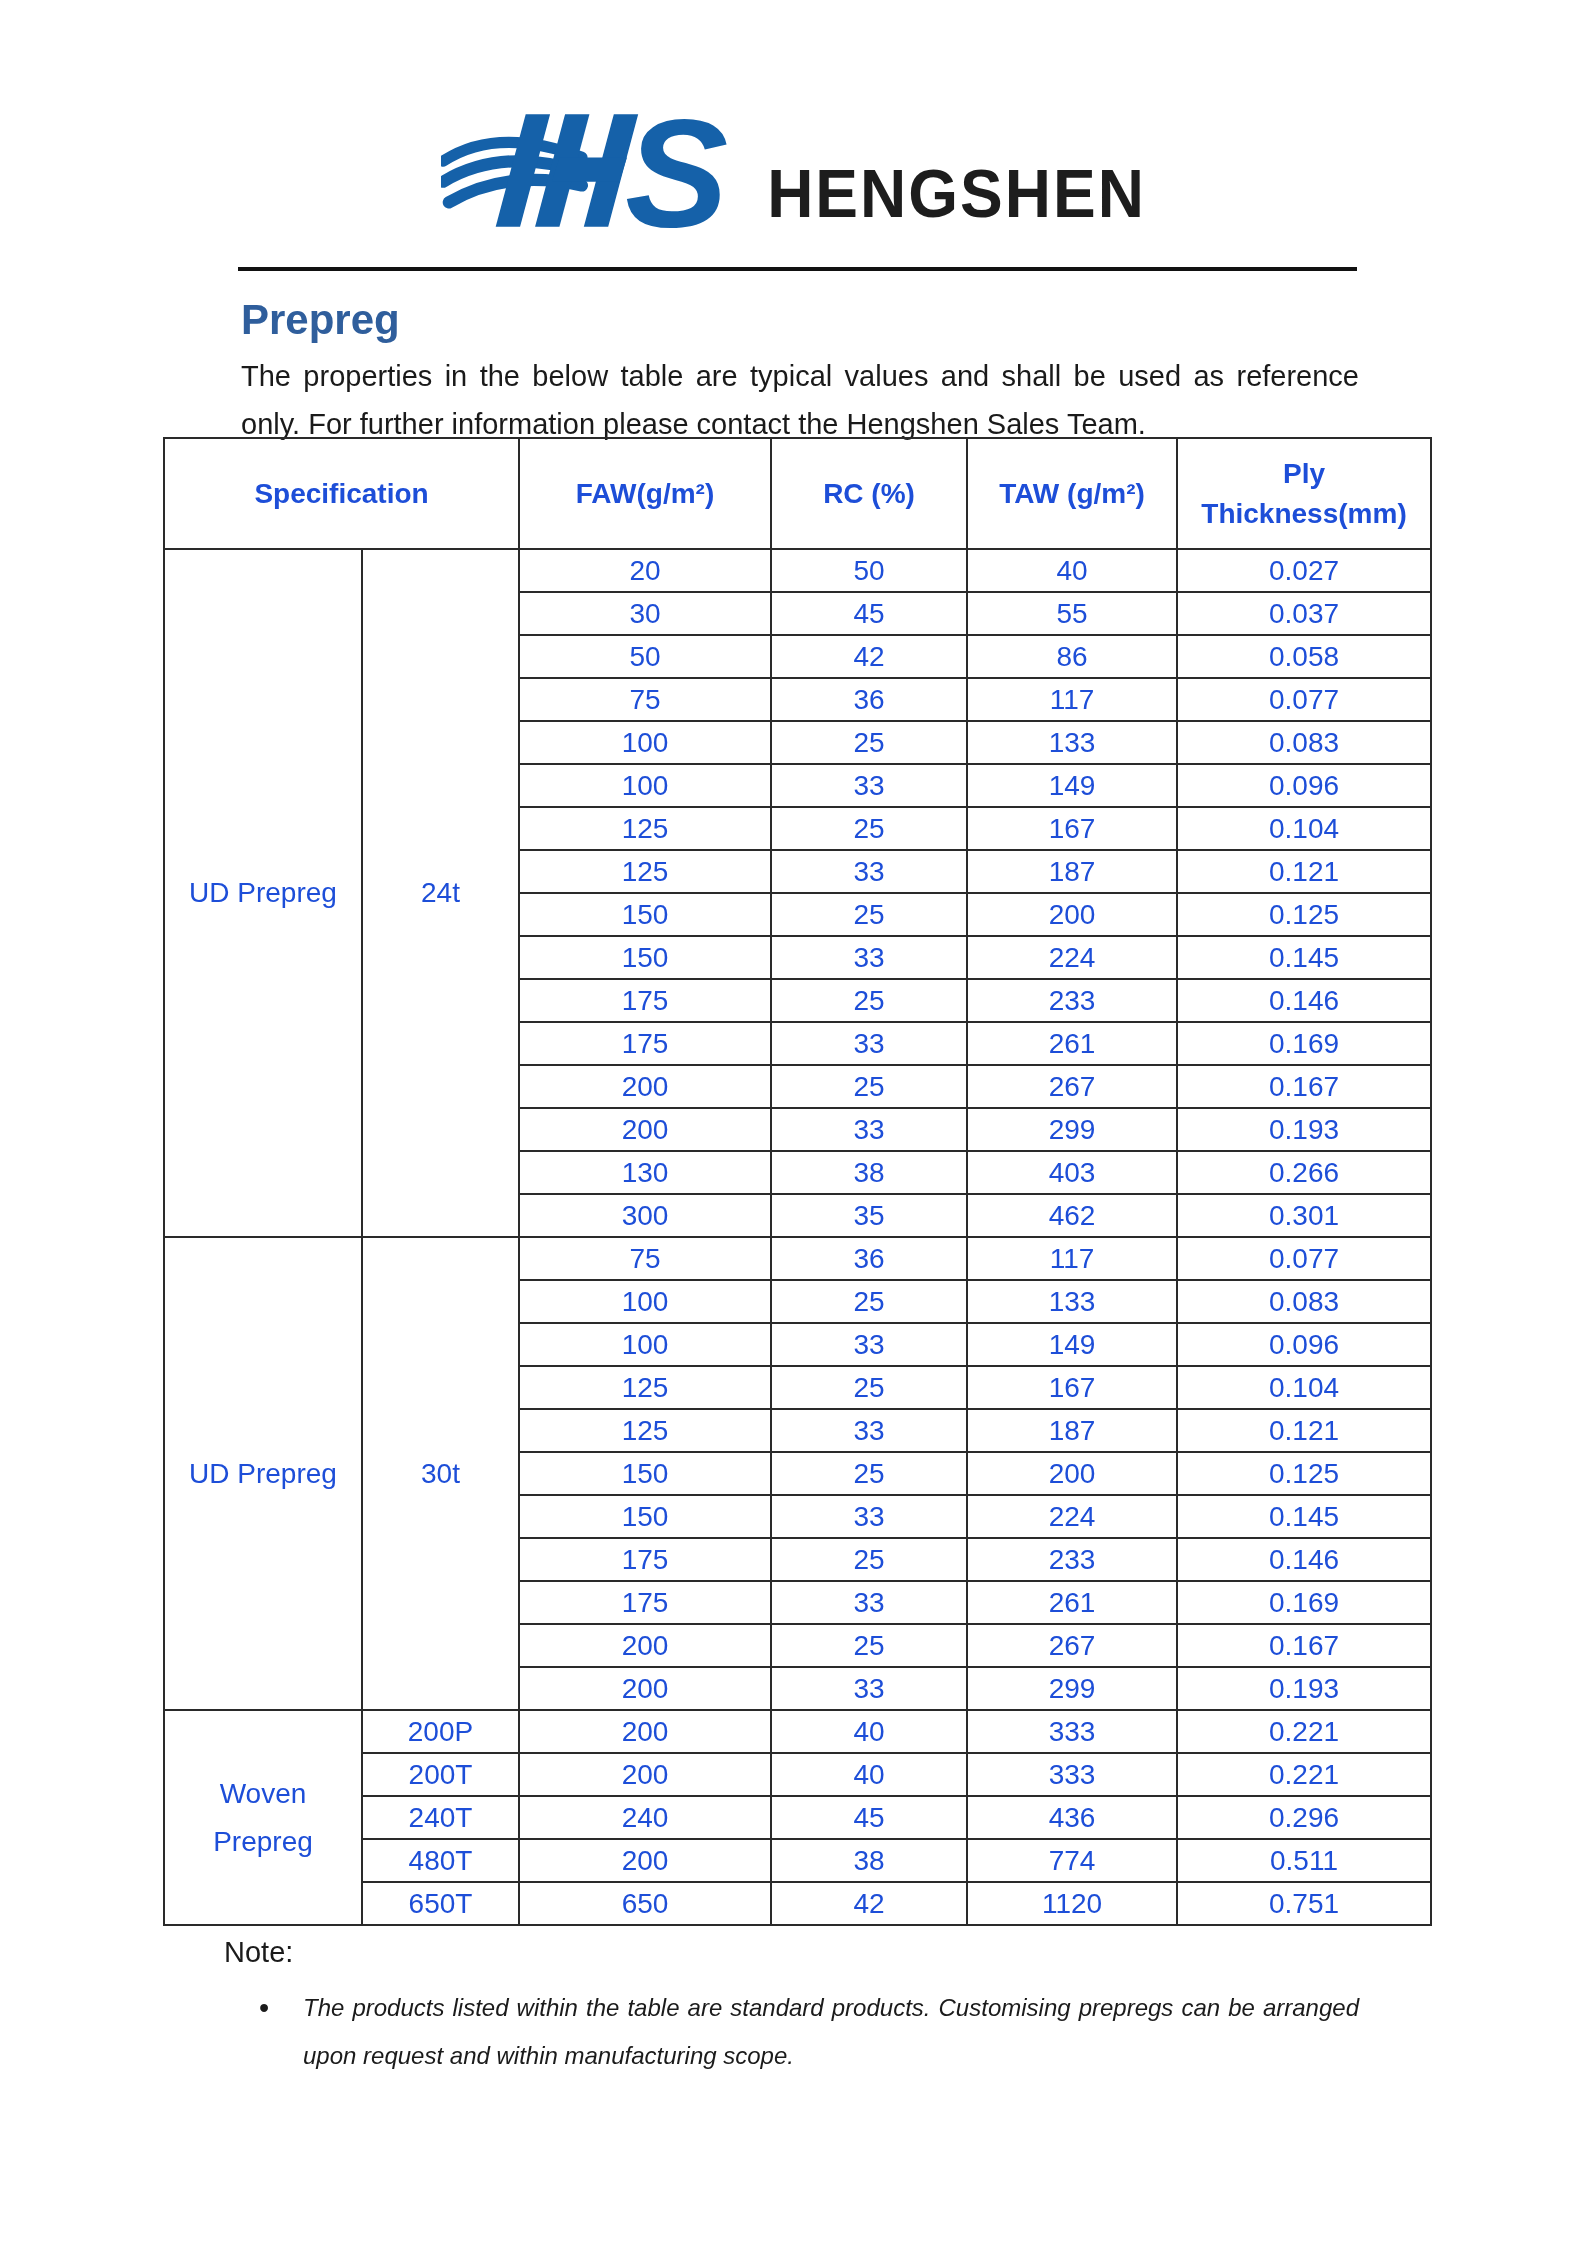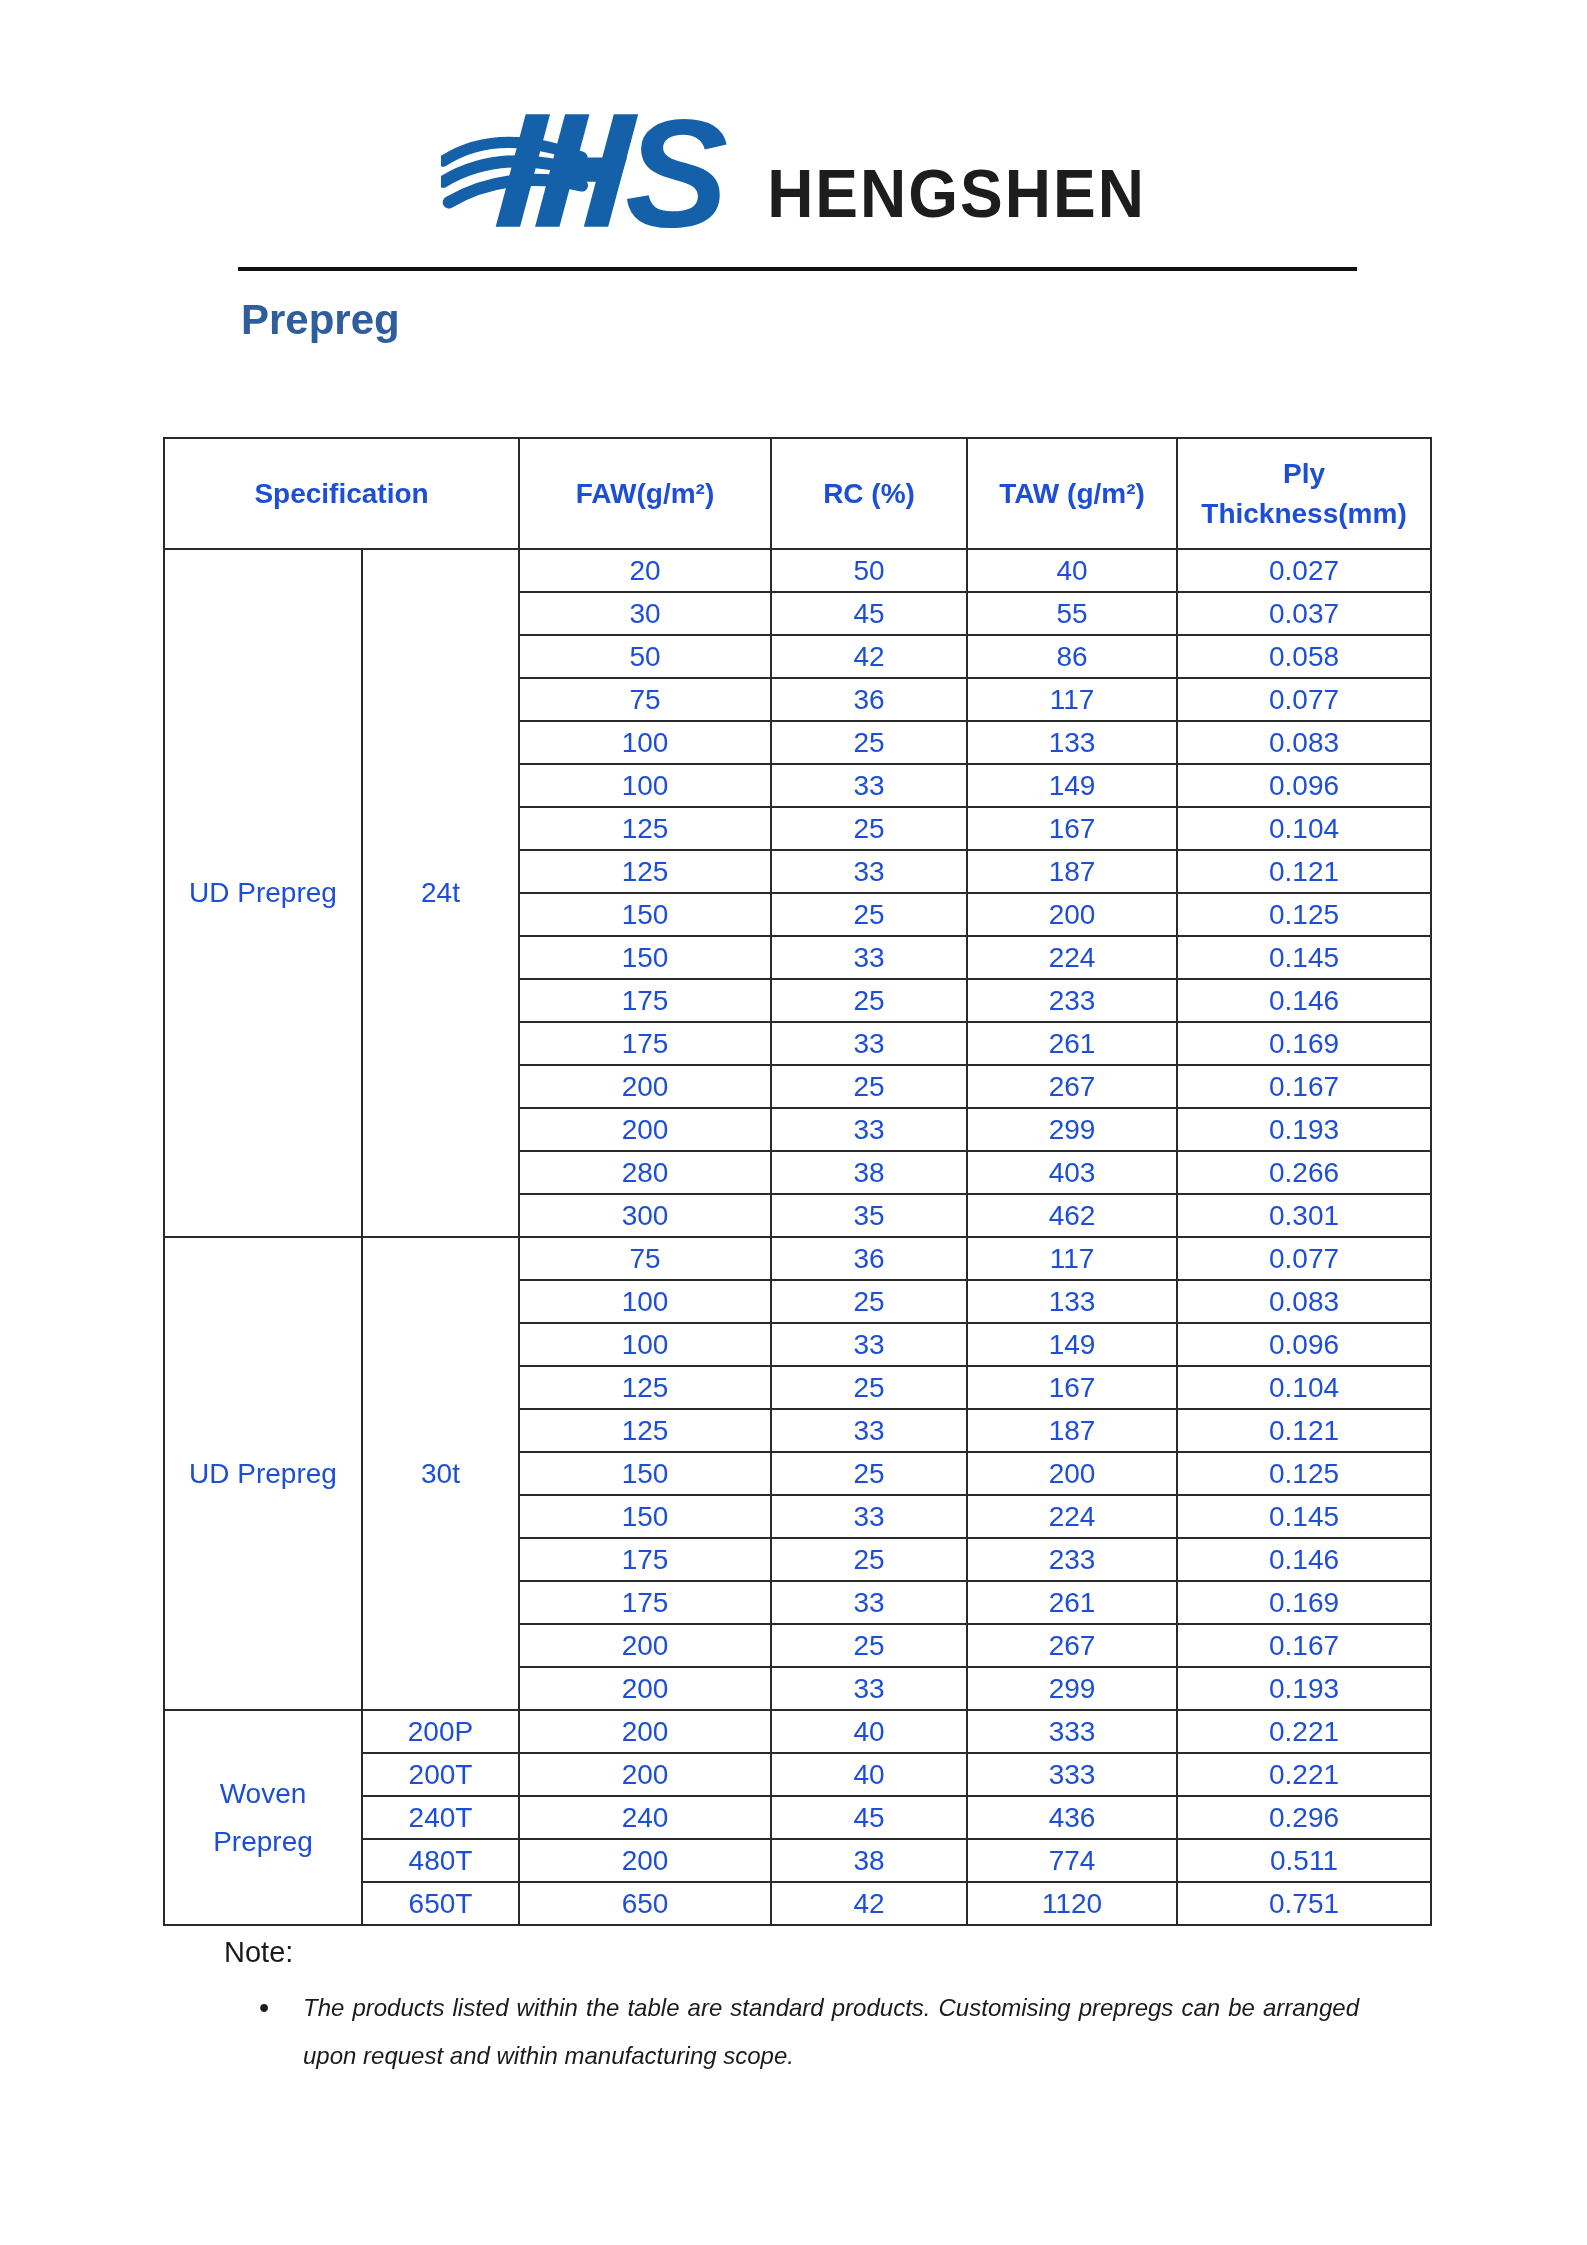--- a/index.html
+++ b/index.html
@@ -142,20 +142,21 @@
 
       <text x="196" y="148" font-family="Liberation Sans, sans-serif" font-size="165" font-style="italic" font-weight="700" fill="#1561A9">S</text>
     </svg>
     <div class="logo-word">HENGSHEN</div>
   </div>
 
   <div class="rule"></div>
 
   <h1 class="heading" style="color:#2F5E9C;">Prepreg</h1>
 
+  <p class="intro">The properties in the below table are typical values and shall be used as reference only. For further information please contact the Hengshen Sales Team.</p>
 
   <table class="spec-table">
     <colgroup>
       <col style="width:198px">
       <col style="width:157px">
       <col style="width:252px">
       <col style="width:196px">
       <col style="width:210px">
       <col style="width:254px">
     </colgroup>
@@ -254,21 +255,21 @@
           <td>267</td>
           <td>0.167</td>
         </tr>
         <tr>
           <td>200</td>
           <td>33</td>
           <td>299</td>
           <td>0.193</td>
         </tr>
         <tr>
-          <td>280</td>
+          <td>130</td>
           <td>38</td>
           <td>403</td>
           <td>0.266</td>
         </tr>
         <tr>
           <td>300</td>
           <td>35</td>
           <td>462</td>
           <td>0.301</td>
         </tr>

